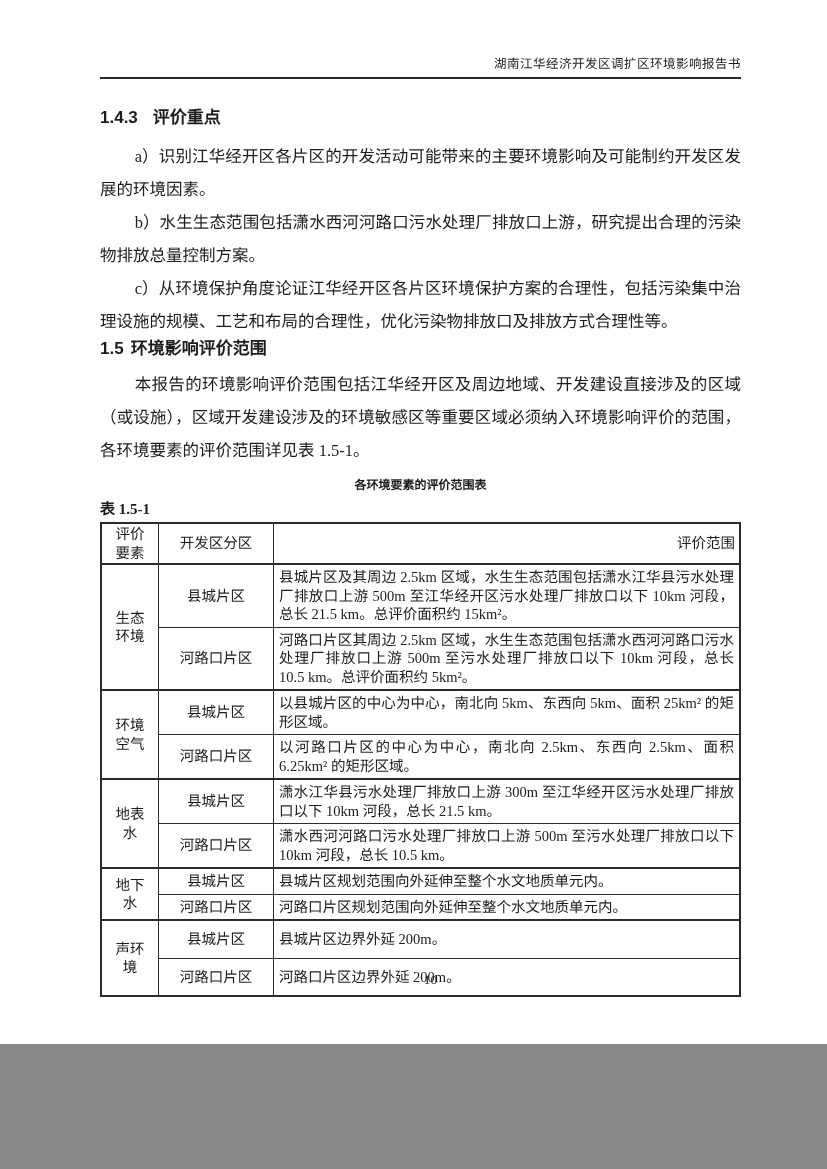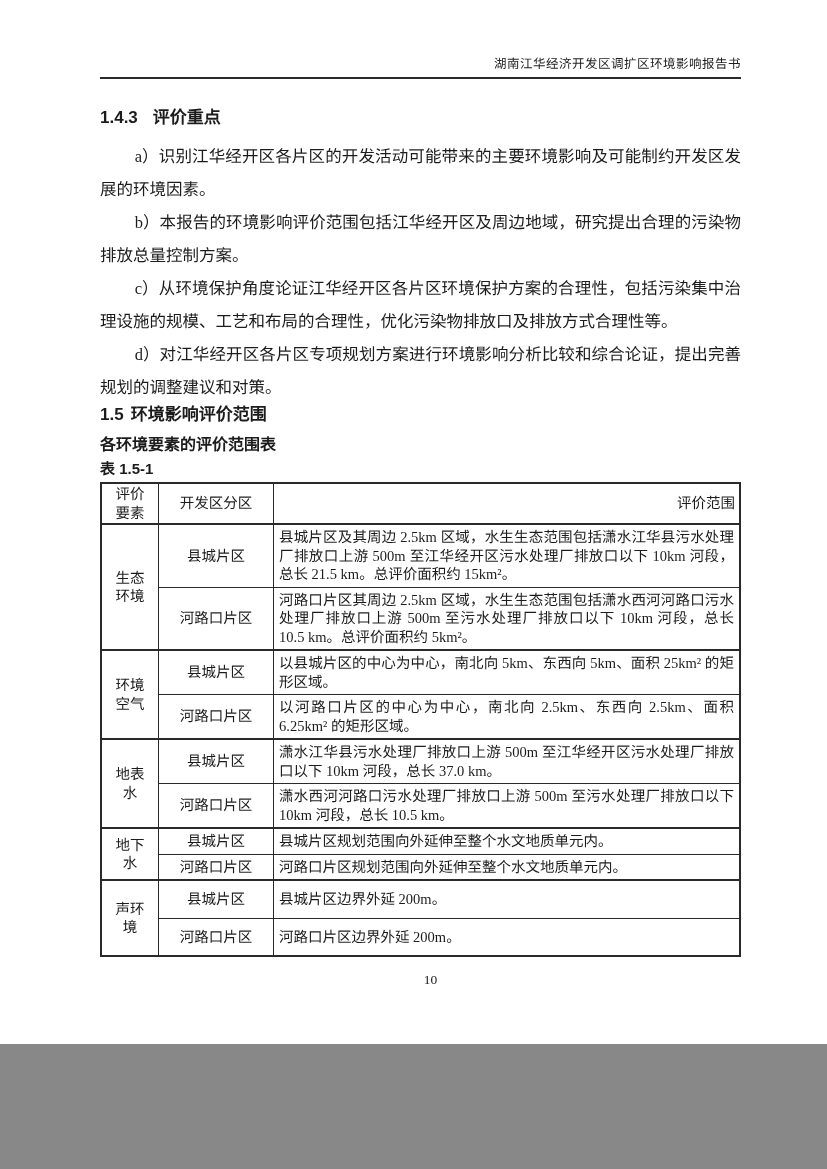--- a/index.html
+++ b/index.html
@@ -39,27 +39,27 @@
   .body-para{
     font-size:16.5px;
     line-height:33px;
     text-align:justify;
     text-indent:2.1em;
     margin:0;
   }
   .tbl-caption{
     font-family:"Liberation Sans","DejaVu Sans",sans-serif;
     font-weight:bold;
-    font-size:16px;
-    text-align:left;
+    font-size:12px;
+    text-align:center;
     margin:7px 0 3px 0;
     line-height:22px;
   }
   .tbl-label{
-    font-family:Liberation Sans, sans-serif;
+    font-family:Liberation Serif, serif;
     font-weight:bold;
     font-size:15px;
     line-height:20px;
     margin:0 0 3px 0;
   }
   table.scope{
     width:100%;
     border-collapse:collapse;
     border:2px solid #2a2a2a;
     font-size:14.5px;
@@ -109,26 +109,26 @@
 <div class="page">
   <div class="content">
 
     <div class="doc-header">
       <span>湖南江华经济开发区调扩区环境影响报告书</span>
     </div>
 
     <h2 class="sec-heading first"><span class="sec-num">1.4.3</span><span>评价重点</span></h2>
 
     <p class="body-para">a）识别江华经开区各片区的开发活动可能带来的主要环境影响及可能制约开发区发展的环境因素。</p>
-    <p class="body-para">b）本报告的环境影响评价范围包括江华经开区及周边地域，研究提出合理的污染物排放总量控制方案。</p>
+    <p class="body-para">b）水生生态范围包括潇水西河河路口污水处理厂排放口上游，研究提出合理的污染物排放总量控制方案。</p>
     <p class="body-para">c）从环境保护角度论证江华经开区各片区环境保护方案的合理性，包括污染集中治理设施的规模、工艺和布局的合理性，优化污染物排放口及排放方式合理性等。</p>
-    <p class="body-para">d）对江华经开区各片区专项规划方案进行环境影响分析比较和综合论证，提出完善规划的调整建议和对策。</p>
 
     <h2 class="sec-heading second"><span class="sec-num">1.5</span><span>环境影响评价范围</span></h2>
 
+    <p class="body-para">本报告的环境影响评价范围包括江华经开区及周边地域、开发建设直接涉及的区域（或设施），区域开发建设涉及的环境敏感区等重要区域必须纳入环境影响评价的范围，各环境要素的评价范围详见表 1.5-1。</p>
 
     <div class="tbl-caption">各环境要素的评价范围表</div>
     <div class="tbl-label">表 1.5-1</div>
 
     <table class="scope">
       <thead>
         <tr>
           <th class="col-factor">评价
 要素</th>
           <th class="col-zone">开发区分区</th>
@@ -153,21 +153,21 @@
             <td class="col-scope">以县城片区的中心为中心，南北向 5km、东西向 5km、面积 25km² 的矩形区域。</td>
           </tr>
           <tr>
             <td class="col-zone">河路口片区</td>
             <td class="col-scope">以河路口片区的中心为中心，南北向 2.5km、东西向 2.5km、面积 6.25km² 的矩形区域。</td>
           </tr>
           <tr class="group-start">
             <td class="col-factor" rowspan="2">地表
 水</td>
             <td class="col-zone">县城片区</td>
-            <td class="col-scope">潇水江华县污水处理厂排放口上游 500m 至江华经开区污水处理厂排放口以下 10km 河段，总长 37.0 km。</td>
+            <td class="col-scope">潇水江华县污水处理厂排放口上游 300m 至江华经开区污水处理厂排放口以下 10km 河段，总长 21.5 km。</td>
           </tr>
           <tr>
             <td class="col-zone">河路口片区</td>
             <td class="col-scope">潇水西河河路口污水处理厂排放口上游 500m 至污水处理厂排放口以下 10km 河段，总长 10.5 km。</td>
           </tr>
           <tr class="group-start">
             <td class="col-factor" rowspan="2">地下
 水</td>
             <td class="col-zone">县城片区</td>
             <td class="col-scope">县城片区规划范围向外延伸至整个水文地质单元内。</td>

